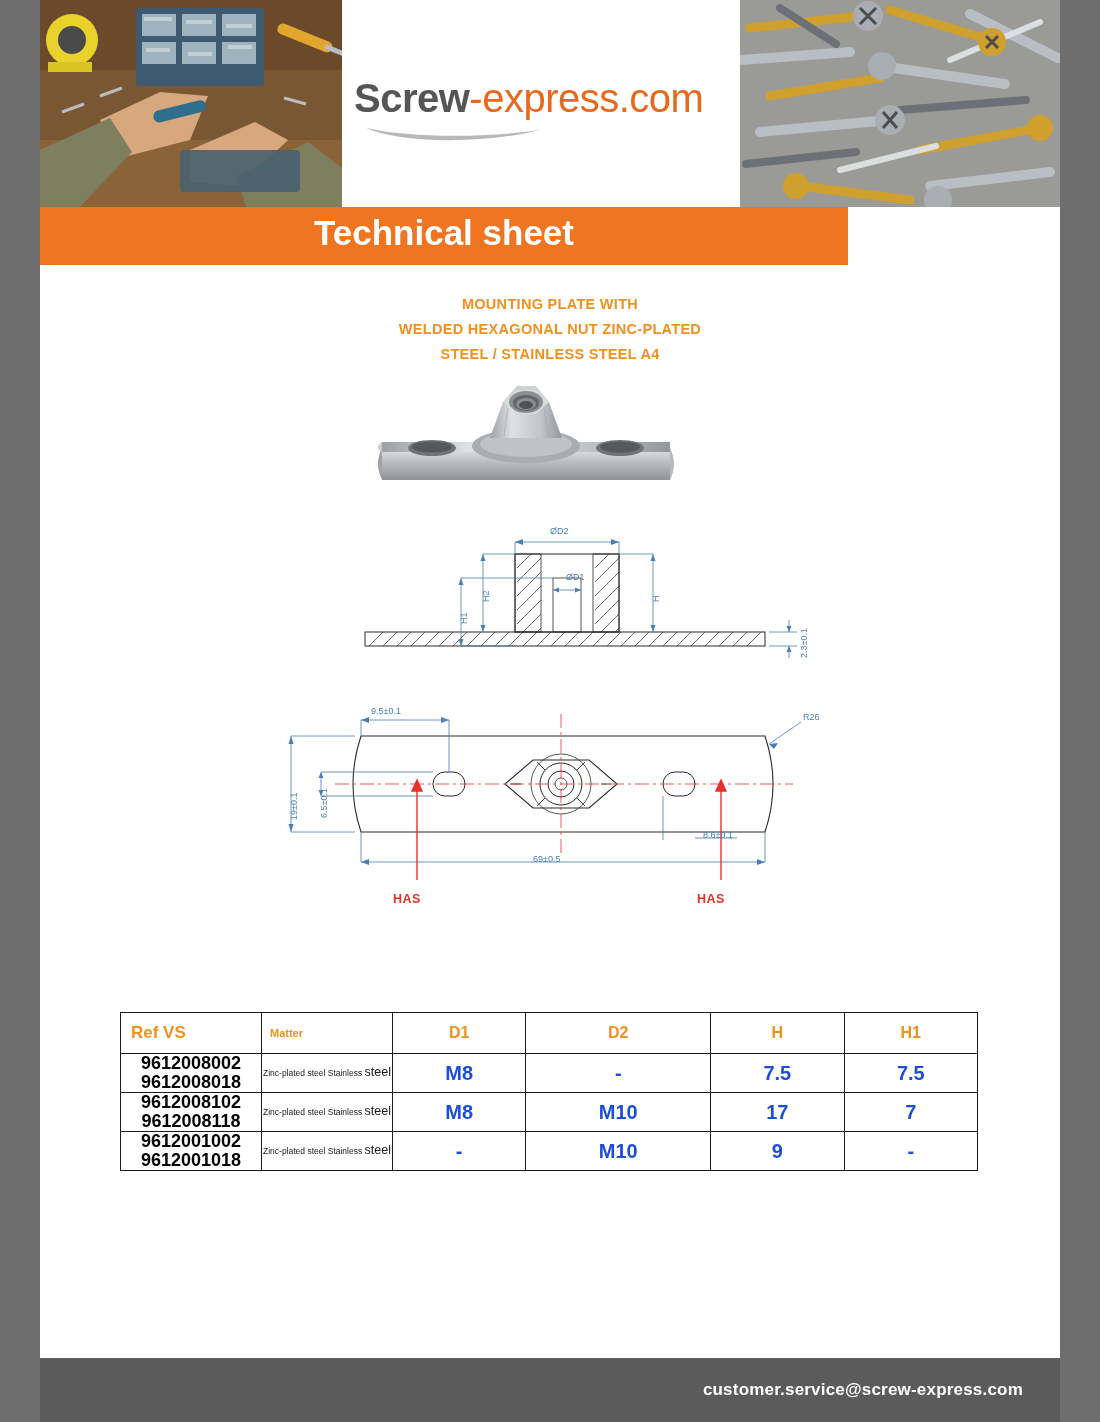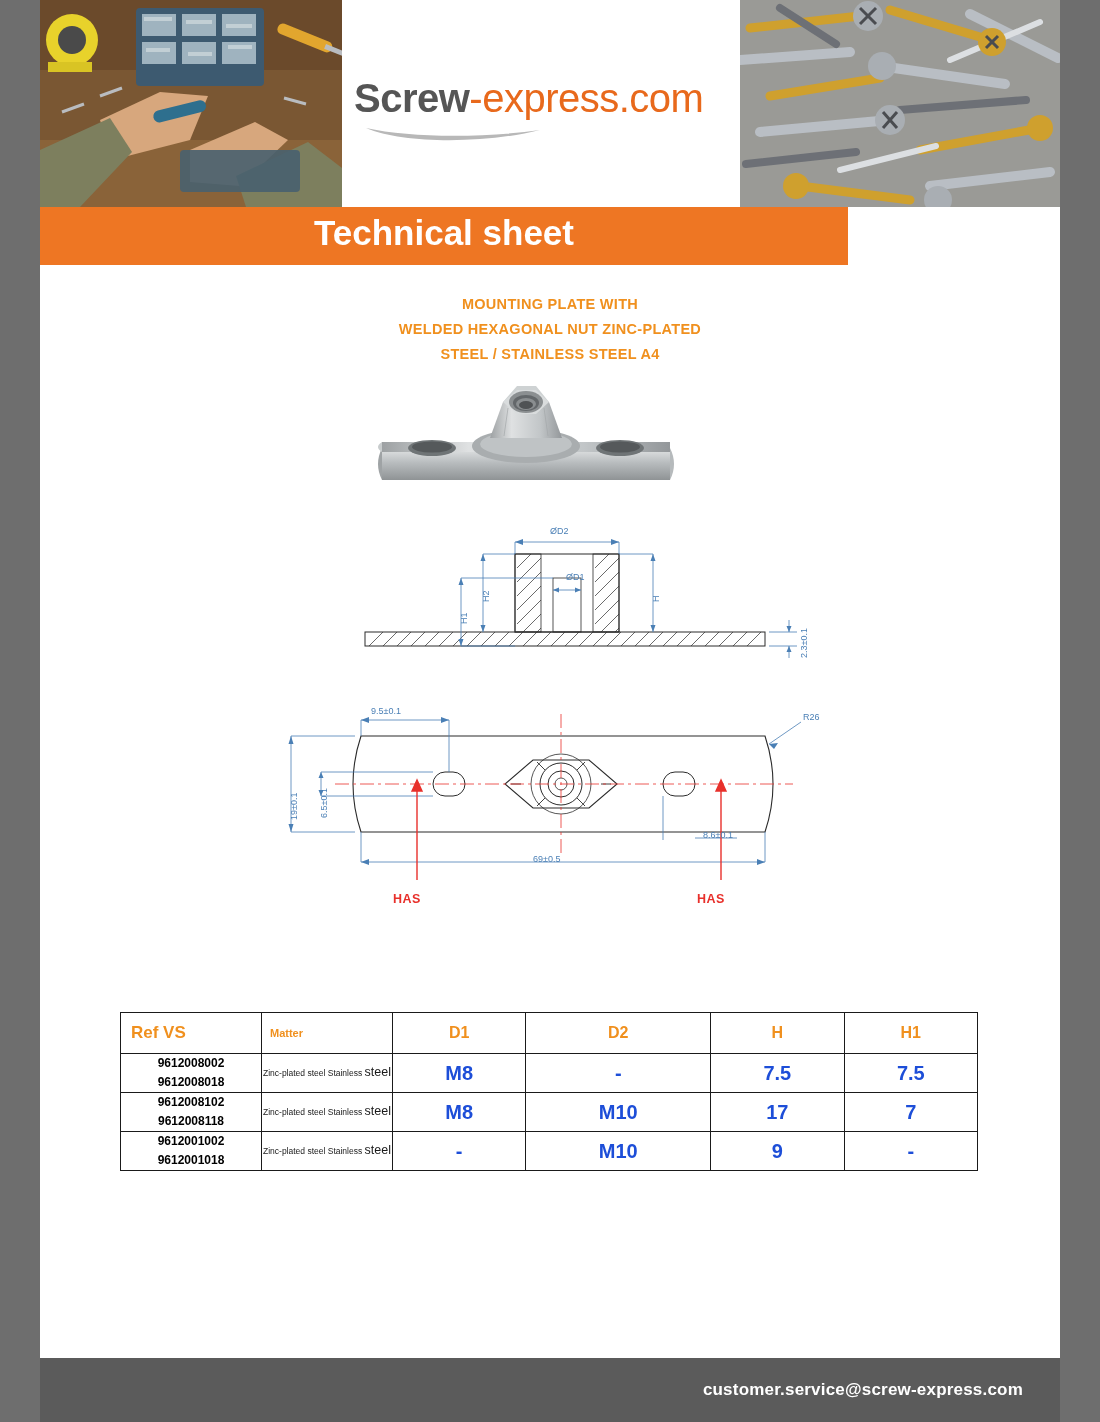--- a/index.html
+++ b/index.html
@@ -167,21 +167,21 @@
     padding: 10px 0 10px 8px;
     text-align: left;
   }
   .th-dim {
     color: #f0901e;
     font-size: 16px;
     font-weight: bold;
     padding: 10px 0;
   }
   .td-ref {
-    font-size: 12px;
+    font-size: 18px;
     font-weight: bold;
     color: #000;
     text-align: left;
     padding: 8px 0 8px 12px;
     line-height: 19px;
     white-space: nowrap;
   }
   .td-matter {
     font-size: 8.5px;
     color: #1a1a1a;

